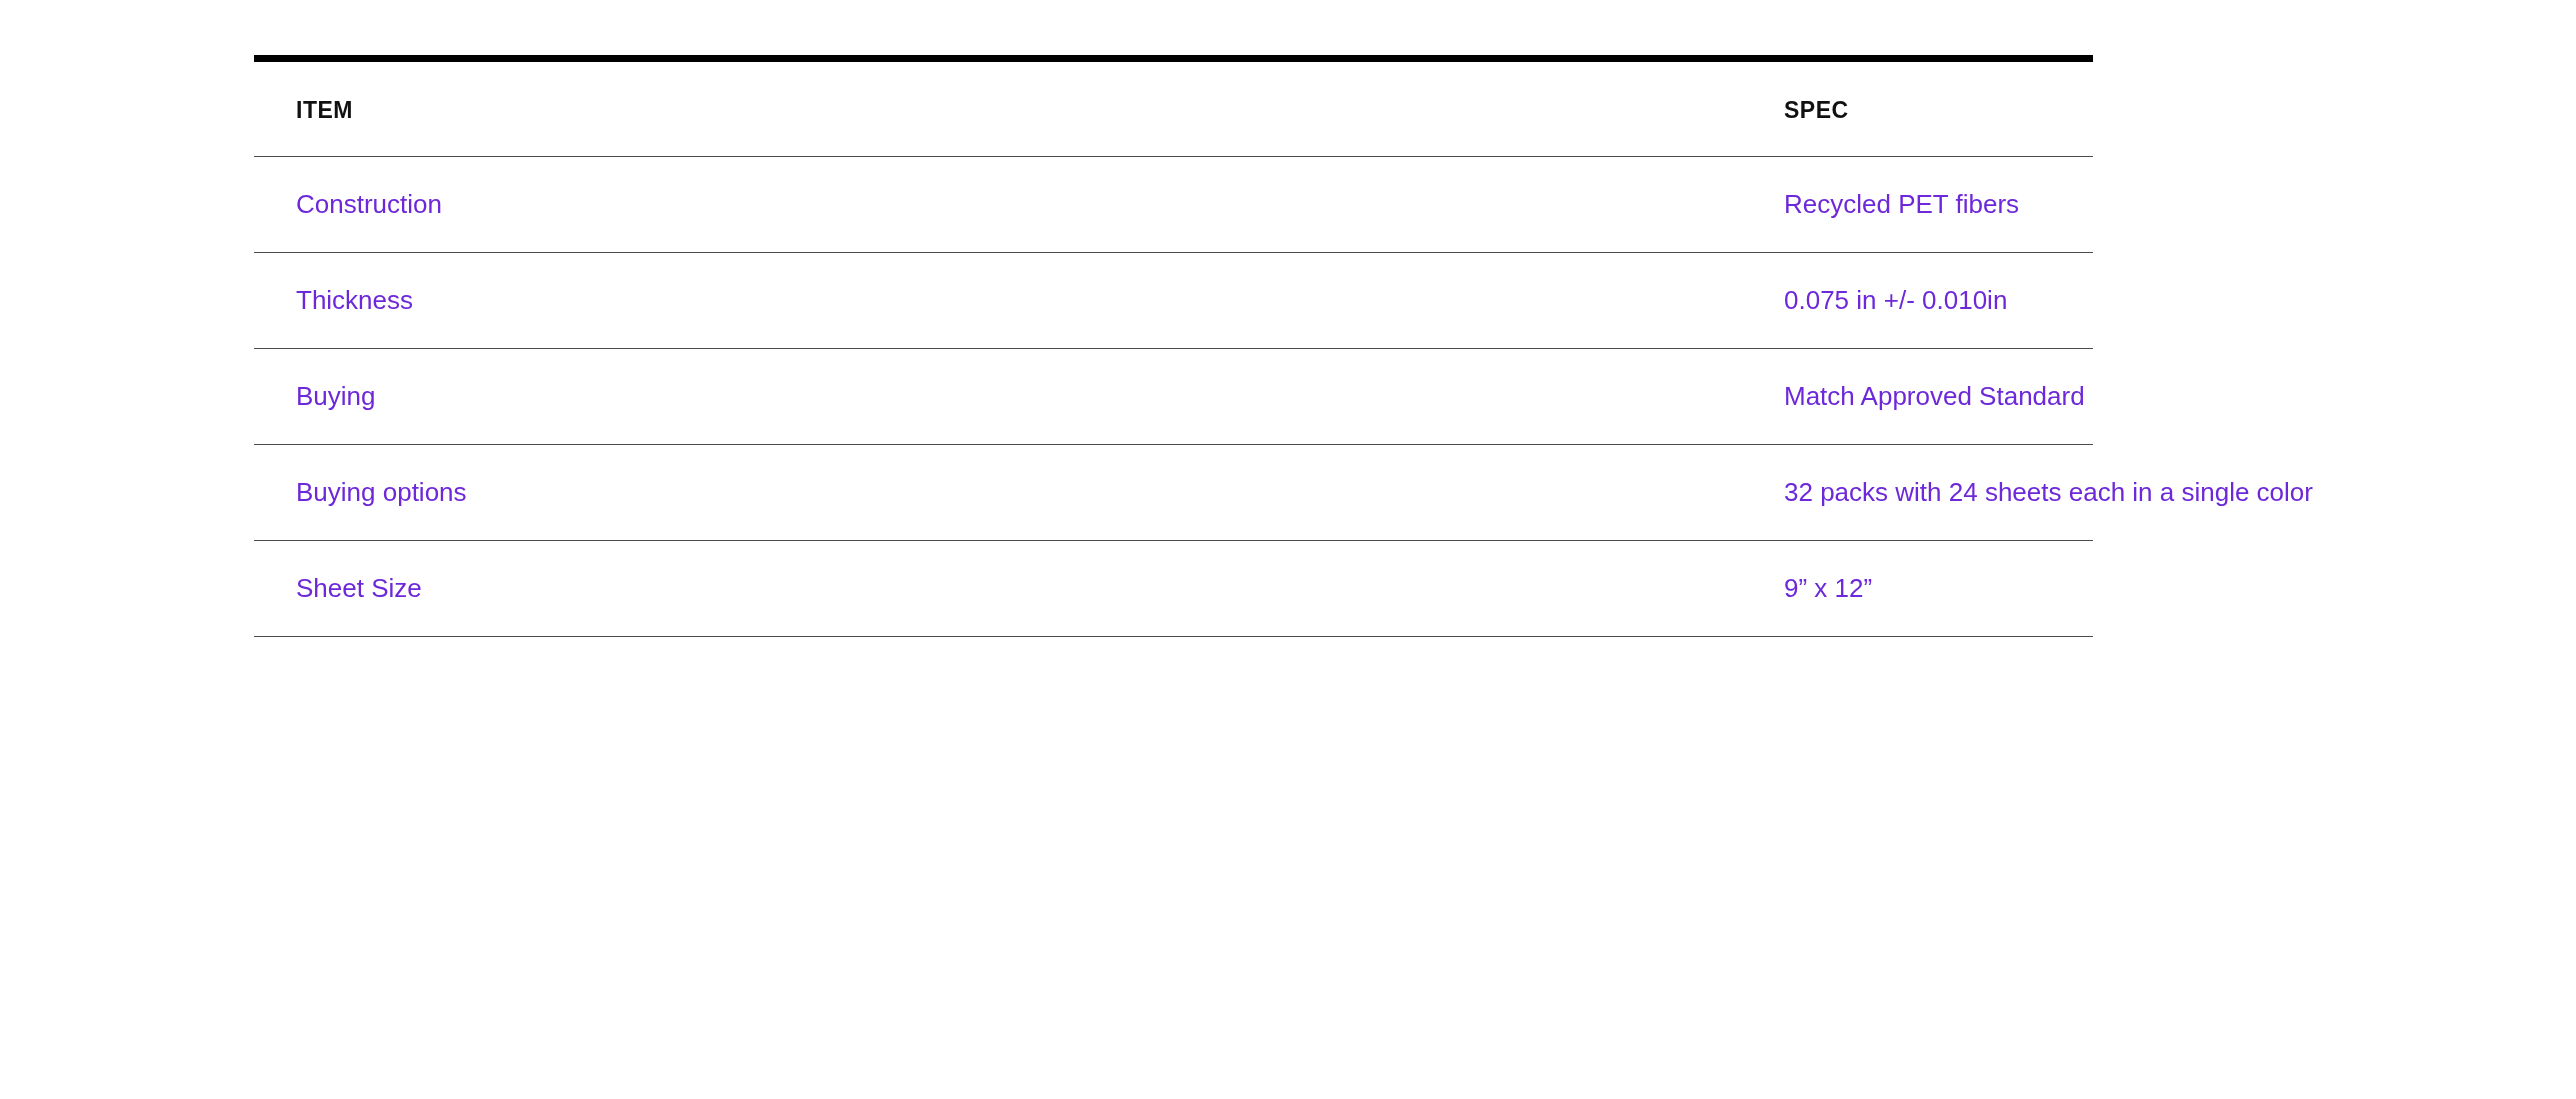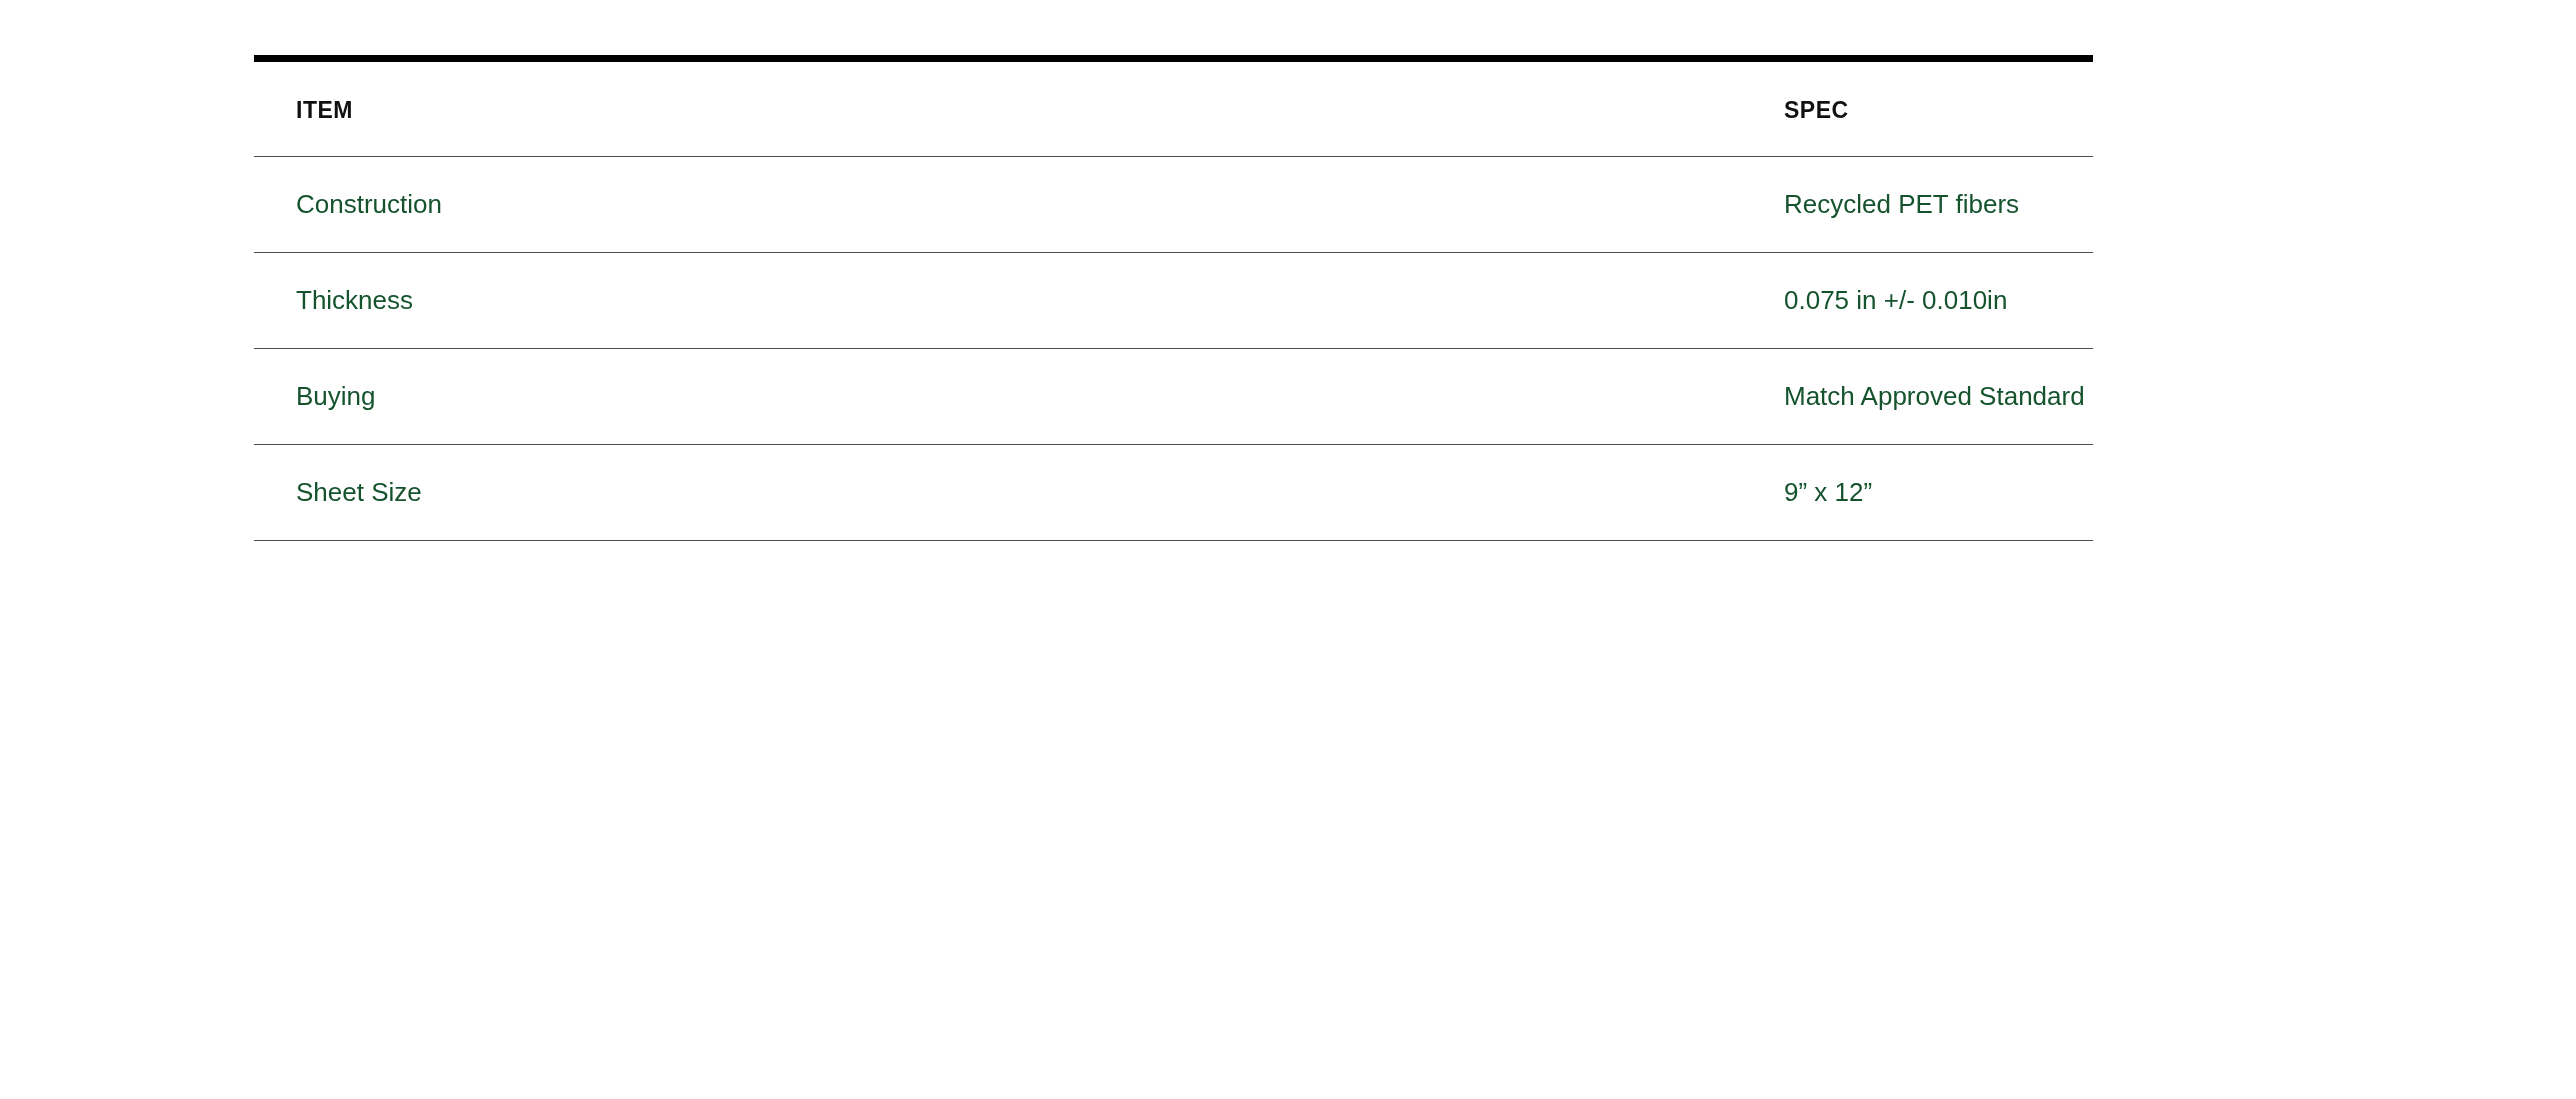--- a/index.html
+++ b/index.html
@@ -49,21 +49,21 @@
     font-weight: bold;
     letter-spacing: 0.5px;
     color: #111111;
     padding: 35px 0 32px 42px;
     border-bottom: 1.6px solid #4a4a4a;
     vertical-align: middle;
   }
   .spec-table td {
     font-size: 26px;
     font-weight: 400;
-    color: #14532d;
+    color: #6d28d9;
     padding: 29px 0 29px 42px;
     border-bottom: 1.6px solid #4a4a4a;
     vertical-align: top;
     line-height: 1.42;
   }
   .col-item { width: 1521px; }
   .col-spec { width: 317px; }
   .spec-table th.col-spec,
   .spec-table td.col-spec {
     padding-left: 0;
@@ -104,20 +104,26 @@
         </tr>
         <tr>
           <td>Thickness</td>
           <td class="col-spec">0.075 in +/- 0.010in</td>
         </tr>
         <tr>
           <td>Buying</td>
           <td class="col-spec">Match Approved Standard</td>
         </tr>
         <tr>
+          <td>Buying options</td>
+          <td class="col-spec">
+            <span class="spec-cell-wrap">32 packs with 24 sheets each in a single color</span>
+          </td>
+        </tr>
+        <tr>
           <td>Sheet Size</td>
           <td class="col-spec">9” x 12”</td>
         </tr>
       </tbody>
     </table>
 
   </div>
 </div>
 
 

